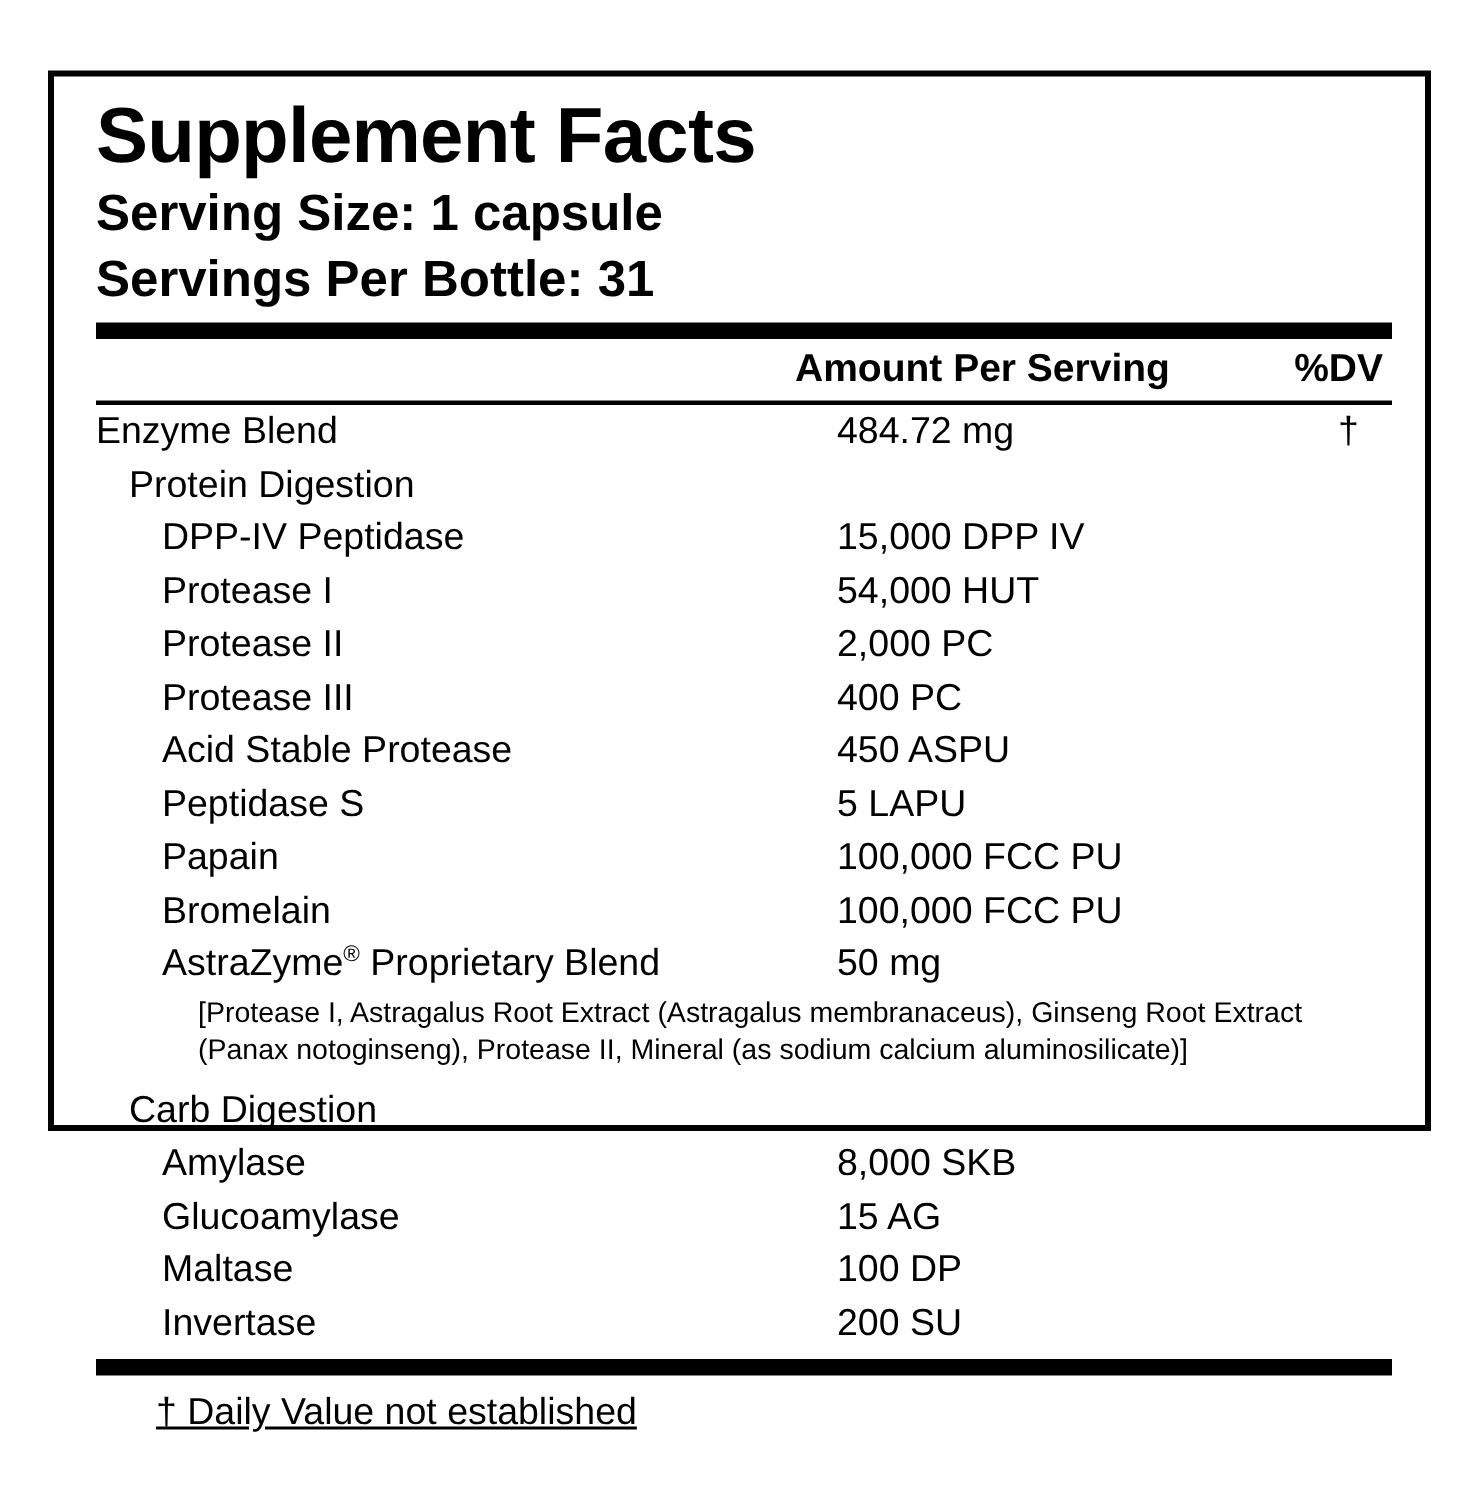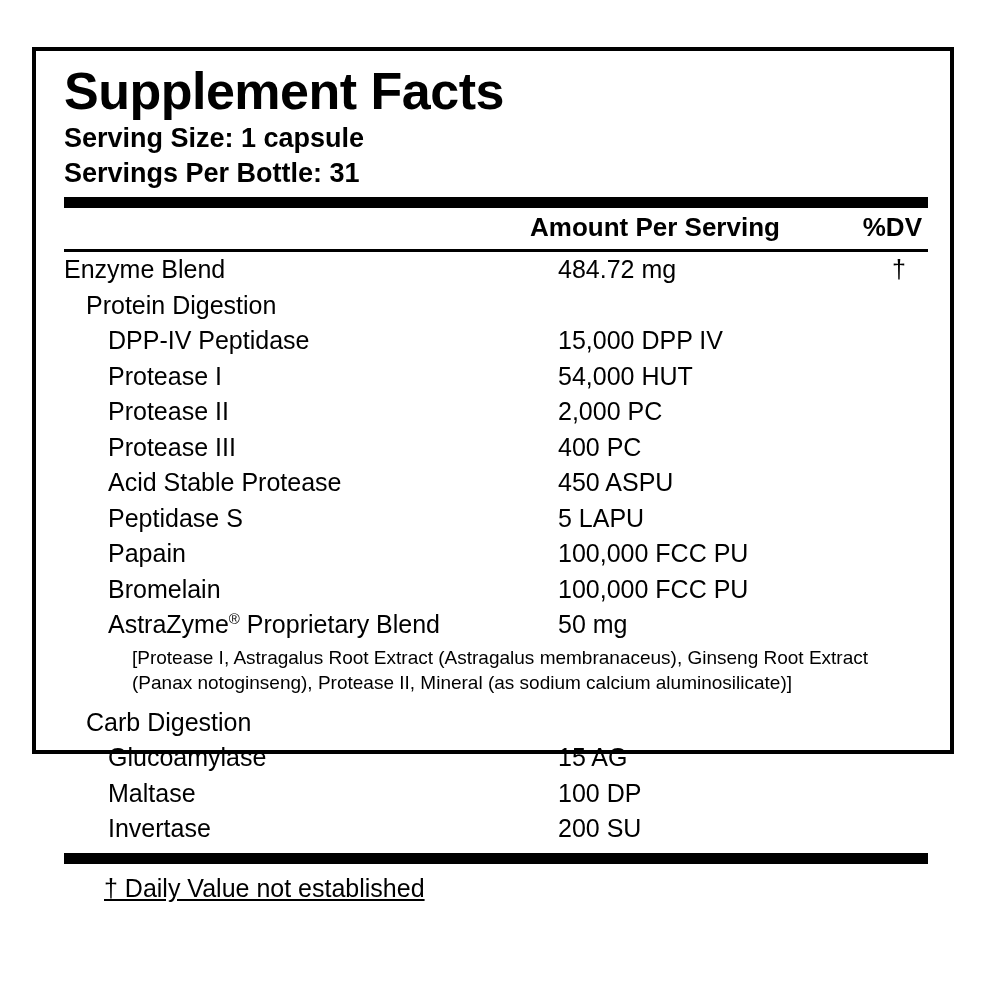--- a/index.html
+++ b/index.html
@@ -31,21 +31,21 @@
     right: 22px;
   }
   .title {
     font-size: 52px;
     font-weight: bold;
     letter-spacing: -0.5px;
     line-height: 1.08;
     margin: 0 0 2px 0;
   }
   .serving-line {
-    font-size: 27px;
+    font-size: 34px;
     font-weight: bold;
     line-height: 1.28;
     white-space: nowrap;
   }
   .rule-thick {
     height: 11px;
     background: #000000;
     margin-top: 7px;
   }
   .rule-thin {
@@ -216,20 +216,26 @@
       <div class="blend-desc">[Protease I, Astragalus Root Extract (Astragalus membranaceus), Ginseng Root Extract (Panax notoginseng), Protease II, Mineral (as sodium calcium aluminosilicate)]</div>
 
       <div class="gap-sm"></div>
 
       <div class="rowwrap">
         <div class="row indent1">
           <div class="name">Carb Digestion</div>
         </div>
       </div>
 
+      <div class="rowwrap">
+        <div class="row indent2">
+          <div class="name">Amylase</div>
+          <div class="amount">8,000 SKB</div>
+        </div>
+      </div>
 
       <div class="rowwrap">
         <div class="row indent2">
           <div class="name">Glucoamylase</div>
           <div class="amount">15 AG</div>
         </div>
       </div>
 
       <div class="rowwrap">
         <div class="row indent2">

